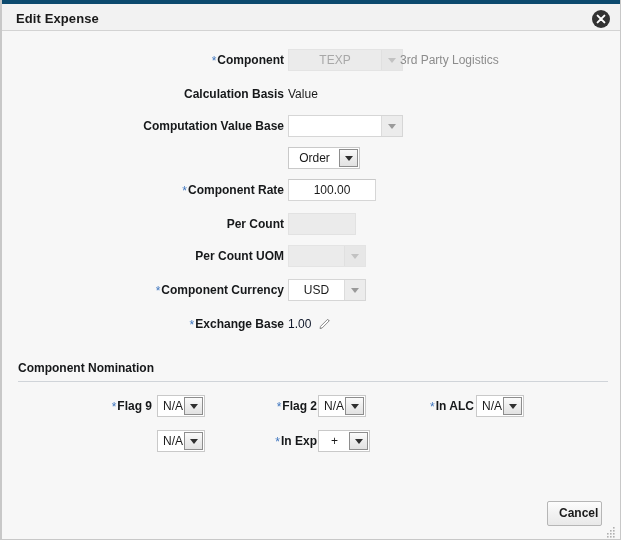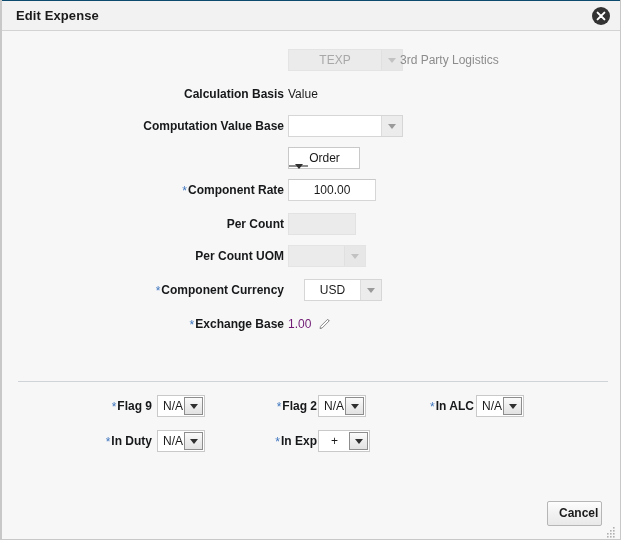--- a/index.html
+++ b/index.html
@@ -26,21 +26,21 @@
     overflow: hidden;
   }
 
   
   .titlebar {
     position: relative;
     height: 31px;
     box-sizing: border-box;
     background: #f2f2f2;
     border-bottom: 1px solid #d3d3d3;
-    border-top: 1px solid #0c4a6e;
+    border-top: 4px solid #0c4a6e;
   }
   .titlebar-text {
     position: absolute;
     left: 14px;
     top: 7px;
     font-size: 13px;
     font-weight: bold;
     color: #1a1a1a;
     letter-spacing: .1px;
   }
@@ -202,21 +202,21 @@
     border-left: 4px solid transparent;
     border-right: 4px solid transparent;
     border-top: 5px solid #2f2f2f;
   }
 
   .static-val {
     font-size: 12px;
     color: #1a1a1a;
     line-height: 22px;
   }
-  .static-val.muted { color: #701a75; }
+  .static-val.muted { color: #0f172a; }
 
   .side-note {
     position: absolute;
     font-size: 12px;
     color: #8c8c8c;
     line-height: 22px;
     white-space: nowrap;
     text-align: center;
   }
 
@@ -300,20 +300,23 @@
     <div class="close-btn">
       <svg width="18" height="18" viewBox="0 0 18 18" aria-hidden="true">
         <path d="M5.6 5.6 L12.4 12.4 M12.4 5.6 L5.6 12.4" stroke="#ffffff" stroke-width="2" stroke-linecap="round"></path>
       </svg>
     </div>
   </div>
 
   <div class="dialog-body">
 
     <div class="row" style="top:18px;">
+      <div class="label label-col">
+        <span class="req">*</span><span>Component</span>
+      </div>
       <div class="field">
         <div class="lov disabled" style="width:115px;">
           <div class="lov-text">TEXP</div>
           <div class="lov-btn"></div>
         </div>
       </div>
       <div class="side-note" style="left:398px; top:0;">3rd Party Logistics</div>
     </div>
 
     <div class="row" style="top:52px;">
@@ -328,21 +331,21 @@
       <div class="field">
         <div class="lov" style="width:115px;">
           <div class="lov-text"></div>
           <div class="lov-btn"></div>
         </div>
       </div>
     </div>
 
     <div class="row" style="top:116px;">
       <div class="field">
-        <div class="sel" style="width:72px;flex-direction:column;">
+        <div class="sel" style="width:72px;">
           <div class="sel-text">Order</div>
           <div class="sel-btn"></div>
         </div>
       </div>
     </div>
 
     <div class="row" style="top:148px;">
       <div class="label label-col">
         <span class="req">*</span><span>Component Rate</span>
       </div>
@@ -366,21 +369,21 @@
           <div class="lov-btn"></div>
         </div>
       </div>
     </div>
 
     <div class="row" style="top:248px;">
       <div class="label label-col">
         <span class="req">*</span><span>Component Currency</span>
       </div>
       <div class="field">
-        <div class="lov" style="width:78px;margin-left:16px;">
+        <div class="lov" style="width:78px;">
           <div class="lov-text">USD</div>
           <div class="lov-btn"></div>
         </div>
       </div>
     </div>
 
     <div class="row" style="top:282px;">
       <div class="label label-col">
         <span class="req">*</span><span>Exchange Base</span>
       </div>
@@ -389,20 +392,21 @@
       </div>
       <div class="pencil" style="left:316px; top:4px;">
         <svg width="14" height="14" viewBox="0 0 14 14" aria-hidden="true">
           <path d="M2 11.6 L2.5 9.4 L9.6 2.3 L11.2 3.9 L4.1 11 Z" fill="#ffffff" stroke="#8e8e8e" stroke-width="1"></path>
           <path d="M9.6 2.3 L11.2 3.9" stroke="#8e8e8e" stroke-width="1"></path>
           <path d="M2 11.6 L3.4 11.1" stroke="#8e8e8e" stroke-width="1"></path>
         </svg>
       </div>
     </div>
 
+    <div class="section-title">Component Nomination</div>
     <div class="section-rule"></div>
 
     <div class="nom" style="left:0; top:364px; width:150px;">
       <div class="nom-label">
         <span class="req">*</span><span>Flag 9</span>
       </div>
     </div>
     <div class="field" style="left:155px; top:364px;">
       <div class="sel" style="width:48px;">
         <div class="sel-text">N/A</div>
@@ -427,25 +431,20 @@
         <span class="req">*</span><span>In ALC</span>
       </div>
     </div>
     <div class="field" style="left:474px; top:364px;">
       <div class="sel" style="width:48px;">
         <div class="sel-text">N/A</div>
         <div class="sel-btn"></div>
       </div>
     </div>
 
-    <div class="nom" style="left:0; top:399px; width:150px;">
-      <div class="nom-label">
-        <span class="req">*</span><span>In Duty</span>
-      </div>
-    </div>
     <div class="field" style="left:155px; top:399px;">
       <div class="sel" style="width:48px;">
         <div class="sel-text">N/A</div>
         <div class="sel-btn"></div>
       </div>
     </div>
 
     <div class="nom" style="left:170px; top:399px; width:145px;">
       <div class="nom-label">
         <span class="req">*</span><span>In Exp</span>

